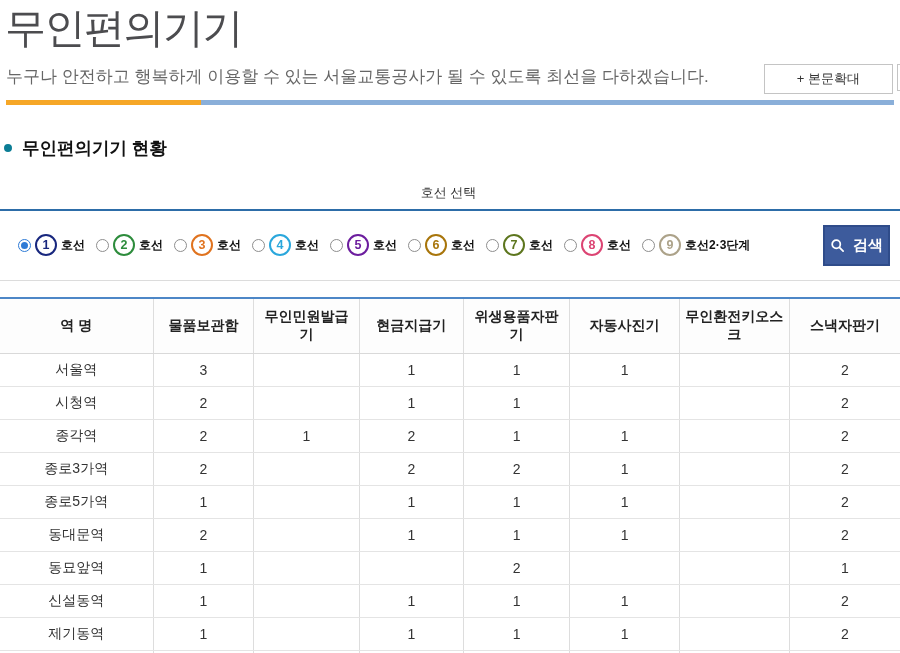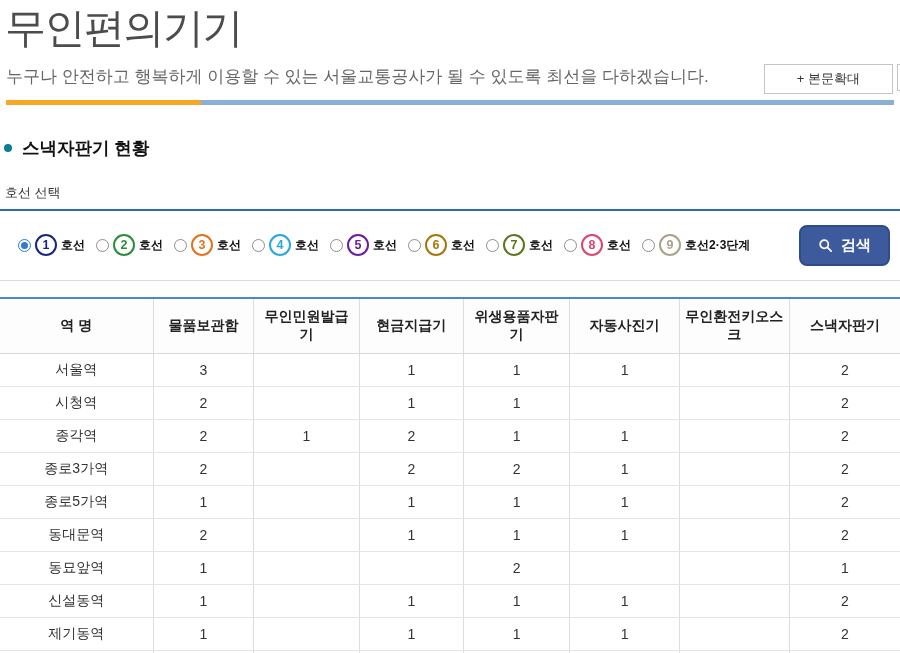--- a/index.html
+++ b/index.html
@@ -32,21 +32,21 @@
 
   
   .section-heading {
     display:flex; align-items:center; gap:10px;
     margin:31px 0 0 4px; font-size:17.5px; font-weight:700; color:#111;
   }
   .bullet {
     width:6px; height:6px; background:#fff;
     border:4px solid var(--bullet-teal); border-radius:50%; flex:none;
   }
-  .line-select-label { margin:24px 8px 7px 5px; font-size:13px; color:#333; }
+  .line-select-label { margin:24px 8px 7px 5px; font-size:13px; color:#333;text-align:center; }
 
   
   .line-panel {
     border-top:2px solid var(--panel-top-border);
     border-bottom:1px solid #DCDCDC;
     padding:14px 10px 14px 18px;
     display:flex; align-items:center;
   }
   .line-options { display:flex; align-items:center; gap:11px; flex:1; }
   .line-option { display:inline-flex; align-items:center; gap:4px; cursor:pointer; }
@@ -61,22 +61,22 @@
   }
   .badge {
     width:22px; height:22px; border:2.5px solid; border-radius:50%;
     display:inline-flex; align-items:center; justify-content:center;
     font-size:12.5px; font-weight:700; background:#fff; flex:none;
   }
   .line-label { font-size:12px; color:#111; font-weight:600; white-space:nowrap; }
   .search-btn {
     margin-left:auto; display:inline-flex; align-items:center; gap:8px;
     background:var(--search-button-bg); border:2px solid var(--search-button-border);
-    color:#fff; font-size:15px; font-weight:700; padding:9px 17px;
-    border-radius:8px; cursor:pointer; font-family:inherit; flex:none;
+    color:#fff; font-size:15px; font-weight:700; padding:9px 5px;
+    border-radius:0; cursor:pointer; font-family:inherit; flex:none;
   }
 
   
   .device-table {
     width:100%; border-collapse:collapse; table-layout:fixed;
     margin-top:16px; border-top:2px solid var(--table-top-border);
   }
   .device-table th {
     font-size:14px; font-weight:700; color:#222; background:#FDFDFD;
     padding:9px 4px; text-align:center; border-bottom:1px solid #D9D9D9;
@@ -101,21 +101,21 @@
     <span class="btn-fragment"></span>
     <div class="divider">
       <span class="divider-orange"></span>
       <span class="divider-blue"></span>
     </div>
   </header>
 
   <section>
     <h2 class="section-heading">
       <span class="bullet"></span>
-      <span>스낵자판기 현황</span>
+      <span>무인편의기기 현황</span>
     </h2>
 
     <div class="line-select-label">호선 선택</div>
 
     <div class="line-panel">
       <div class="line-options">
           <label class="line-option">
             <span class="radio selected"></span>
             <span class="badge" style="border-color: rgb(24, 39, 126); color: rgb(24, 39, 126);">1</span>
             <span class="line-label">호선</span>

